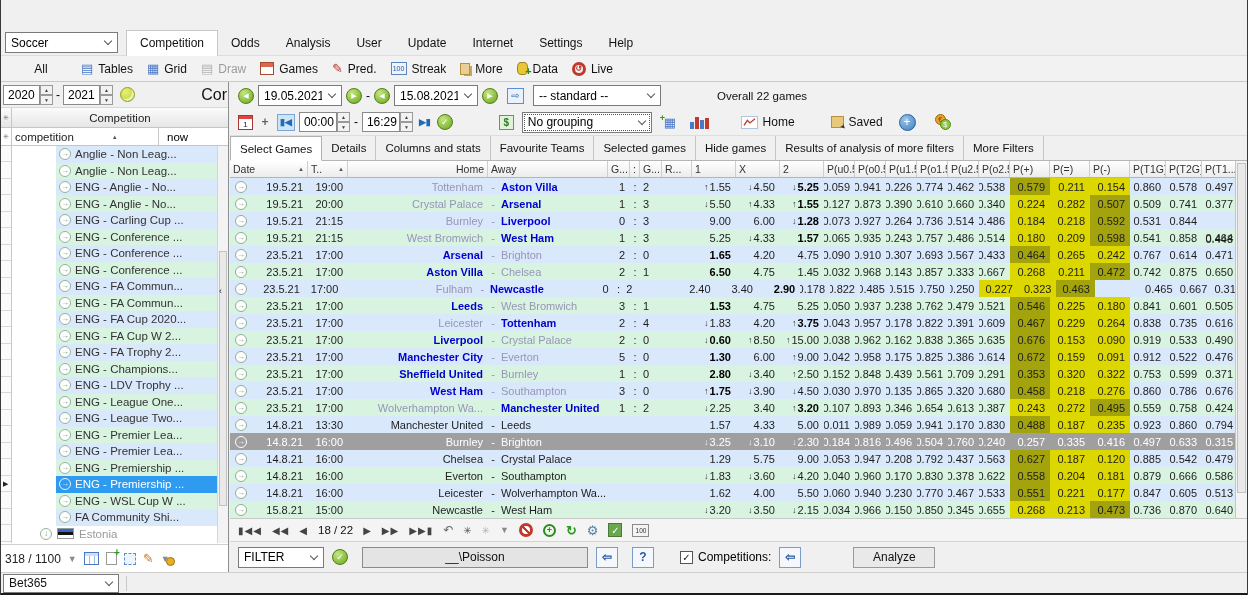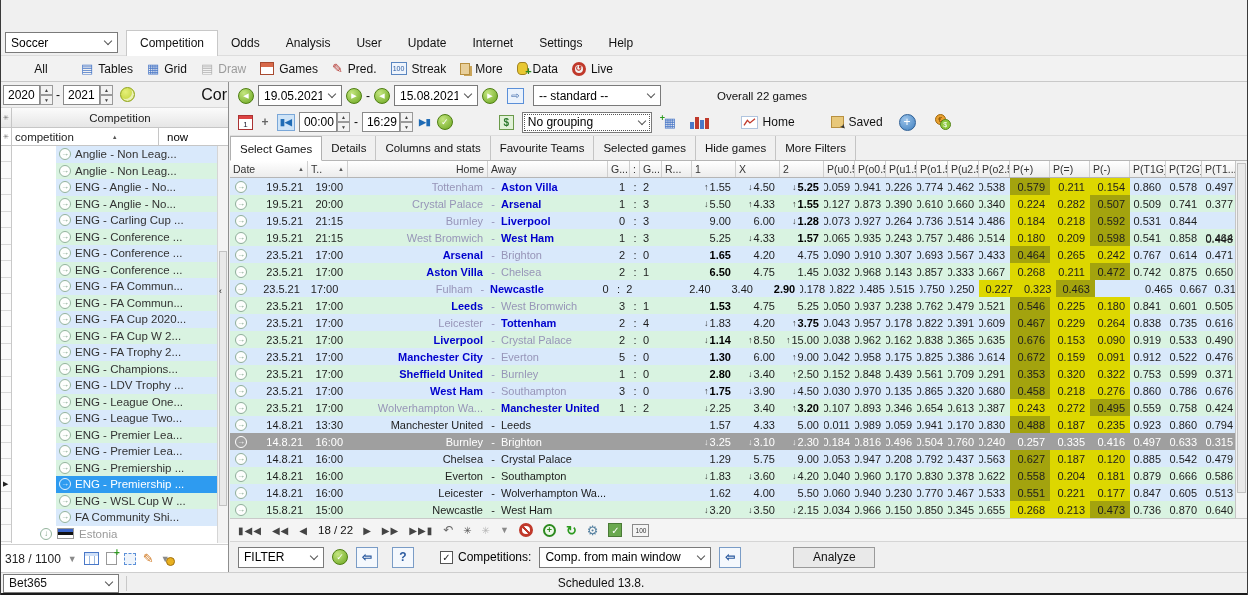--- a/index.html
+++ b/index.html
@@ -481,20 +481,21 @@
         </span>
     </div>
 
     <div id="view-tabs">
         <div class="vtab active">Select Games</div>
         <div class="vtab">Details</div>
         <div class="vtab">Columns and stats</div>
         <div class="vtab">Favourite Teams</div>
         <div class="vtab">Selected games</div>
         <div class="vtab">Hide games</div>
+        <div class="vtab">Results of analysis of more filters</div>
         <div class="vtab">More Filters</div>
       </div>
 
     <div id="thead">
         <div class="hcell" style="width: 78px;">
           <span>Date</span>
           <span class="hsort">▲</span>
         </div>
         <div class="hcell" style="width: 40px;">
           <span>T..</span>
@@ -958,21 +959,21 @@
           </div>
           <div class="tcell al" style="width: 110px;">
             <span class="tl">Crystal Palace</span>
           </div>
           <div class="tcell ar" style="width: 22px;">2</div>
           <div class="tcell ac" style="width: 10px;">:</div>
           <div class="tcell al" style="width: 22px;">0</div>
           <div class="tcell al" style="width: 30px;"></div>
           <div class="tcell ar" style="width: 44px;">
             <span class="oarrow">↓</span>
-            <span class="ob">1.14</span>
+            <span class="ob">0.60</span>
           </div>
           <div class="tcell ar" style="width: 44px;">
             <span class="oarrow">↑</span>
             <span>8.50</span>
           </div>
           <div class="tcell ar" style="width: 44px;">
             <span class="oarrow">↑</span>
             <span>15.00</span>
           </div>
           <div class="tcell ar" style="width: 31px;">0.038</div>
@@ -1439,36 +1440,34 @@
       <span class="ic-checkbox">✓</span>
       <span class="ic-s100">100</span>
     </div>
 
     <div id="filterrow">
       <div class="combo" id="filter-combo">
         <span class="cbtx">FILTER</span>
         <span class="chev"></span>
       </div>
       <span class="okc">✓</span>
+      <div class="pathbox">
+        <span>__\Poisson</span>
+      </div>
       <span class="bluebtn">⇦</span>
       <span class="bluebtn" style="margin-left:6px;">?</span>
       <span style="display:flex;align-items:center;gap:5px;margin-left:18px;">
         <span class="cbx">✓</span>
         <span>Competitions:</span>
       </span>
-      <div class="combo compcombo">
-        <span class="cbtx">Comp. from main window</span>
-        <span class="chev"></span>
-      </div>
       <span class="bluebtn">⇦</span>
       <span class="analyzebtn">Analyze</span>
     </div>
   </div>
 
   <div id="statusbar">
     <div class="combo" id="bk-combo">
       <span class="cbtx">Bet365</span>
       <span class="chev"></span>
     </div>
     <span class="sb-sep"></span>
-    <span class="sb-sched">Scheduled 13.8.</span>
   </div>
 </div>
 
 </body></html>

